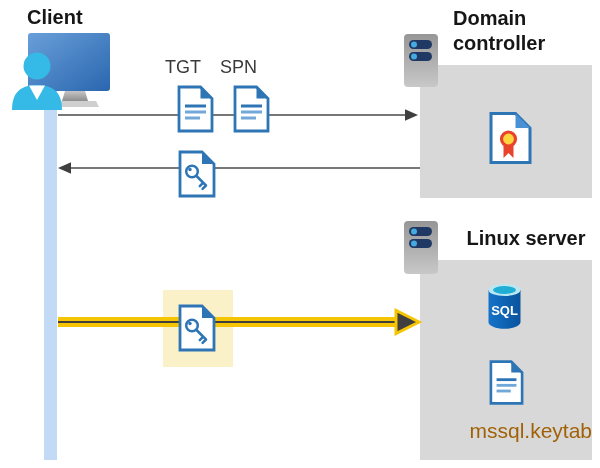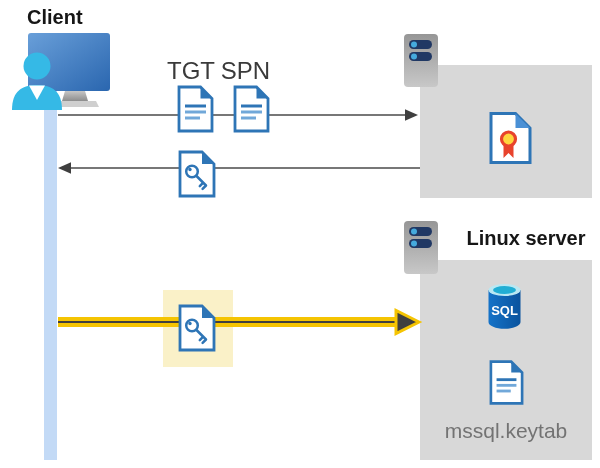--- a/index.html
+++ b/index.html
@@ -3,24 +3,24 @@
 <meta charset="utf-8">
 <style>
   html,body{margin:0;padding:0;background:#fff;}
   .canvas{
     position:relative;width:596px;height:468px;background:#fff;overflow:hidden;
     font-family:"Liberation Sans","DejaVu Sans",sans-serif;
   }
   .abs{position:absolute;}
   .node-box{position:absolute;background:#d8d8d8;}
   .heading{position:absolute;font-weight:700;font-size:20px;color:#161616;line-height:25px;}
-  .sublabel{position:absolute;font-size:24px;color:#3a3a3a;text-align:right;}
+  .sublabel{position:absolute;font-size:18px;color:#3a3a3a;text-align:left;}
   .lifeline{position:absolute;background:#c3daf6;}
   .highlight{position:absolute;background:#faf1c8;}
-  .keytab-label{position:absolute;font-size:21px;color:#737373;text-align:center;}
+  .keytab-label{position:absolute;font-size:21px;color:#a16207;text-align:right;}
   svg{display:block;}
 </style>
 </head>
 <body>
 
 <div class="canvas">
 
   <svg width="0" height="0" style="position:absolute" aria-hidden="true">
     <defs>
       <linearGradient id="gMon" x1="0" y1="0" x2="1" y2="1">
@@ -125,20 +125,21 @@
   <svg class="abs" style="left:233px;top:85px;" width="37" height="48">
       <use href="#sym-doc"></use>
     </svg>
   <svg class="abs" style="left:178px;top:150px;" width="38" height="48">
       <use href="#sym-keydoc"></use>
     </svg>
   <svg class="abs" style="left:178px;top:304px;" width="38" height="48">
       <use href="#sym-keydoc"></use>
     </svg>
 
+  <div class="heading" style="left:453px;top:6px;width:112px;">Domain controller</div>
   <svg class="abs" style="left:403px;top:33px;" width="36" height="55">
       <use href="#sym-server"></use>
     </svg>
   <svg class="abs" style="left:488px;top:111px;" width="45" height="54">
       <use href="#sym-cert"></use>
     </svg>
 
   <div class="heading" style="left:456px;top:226px;width:140px;text-align:center;">Linux server</div>
   <svg class="abs" style="left:403px;top:220px;" width="36" height="55">
       <use href="#sym-server"></use>

